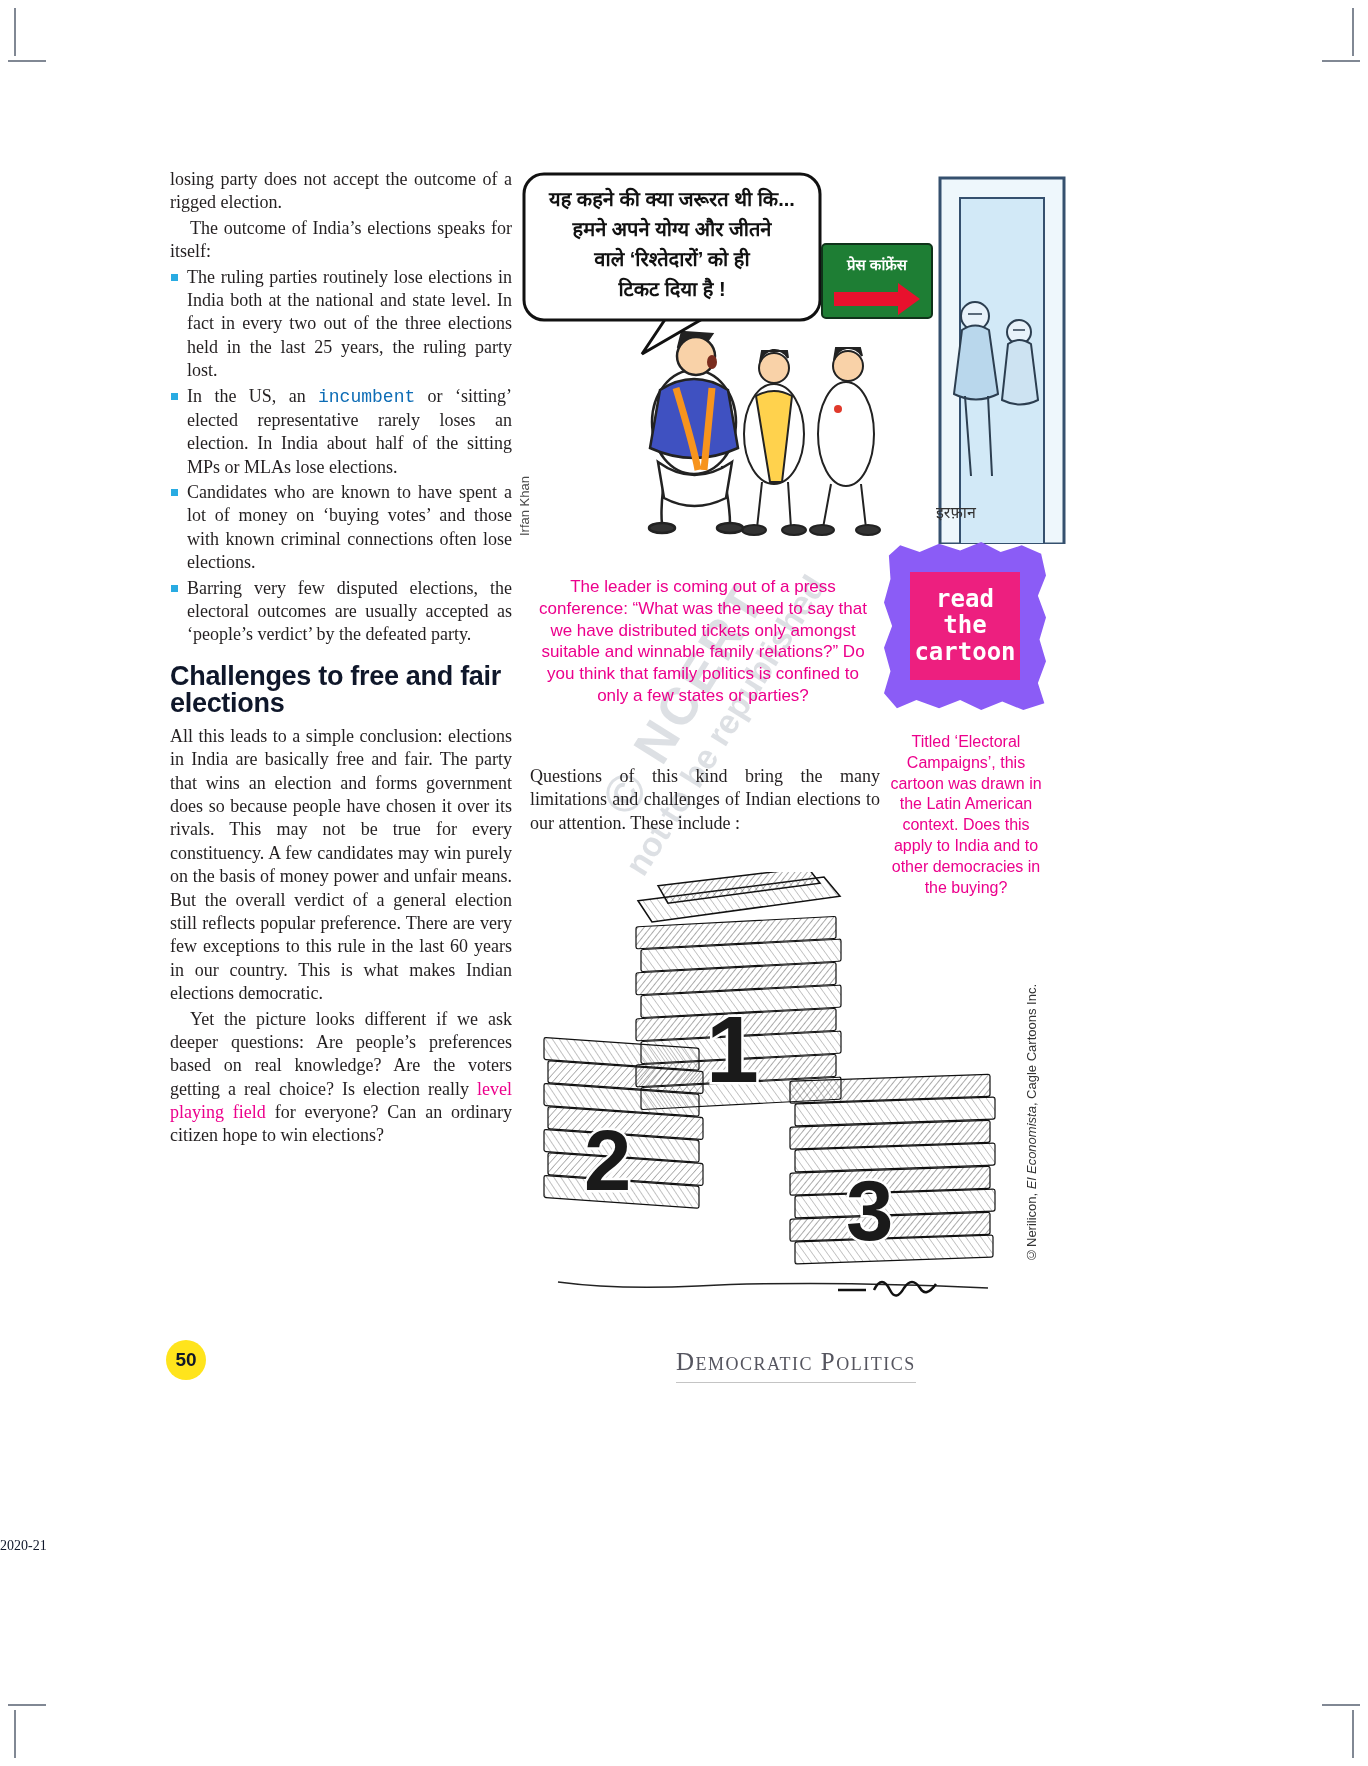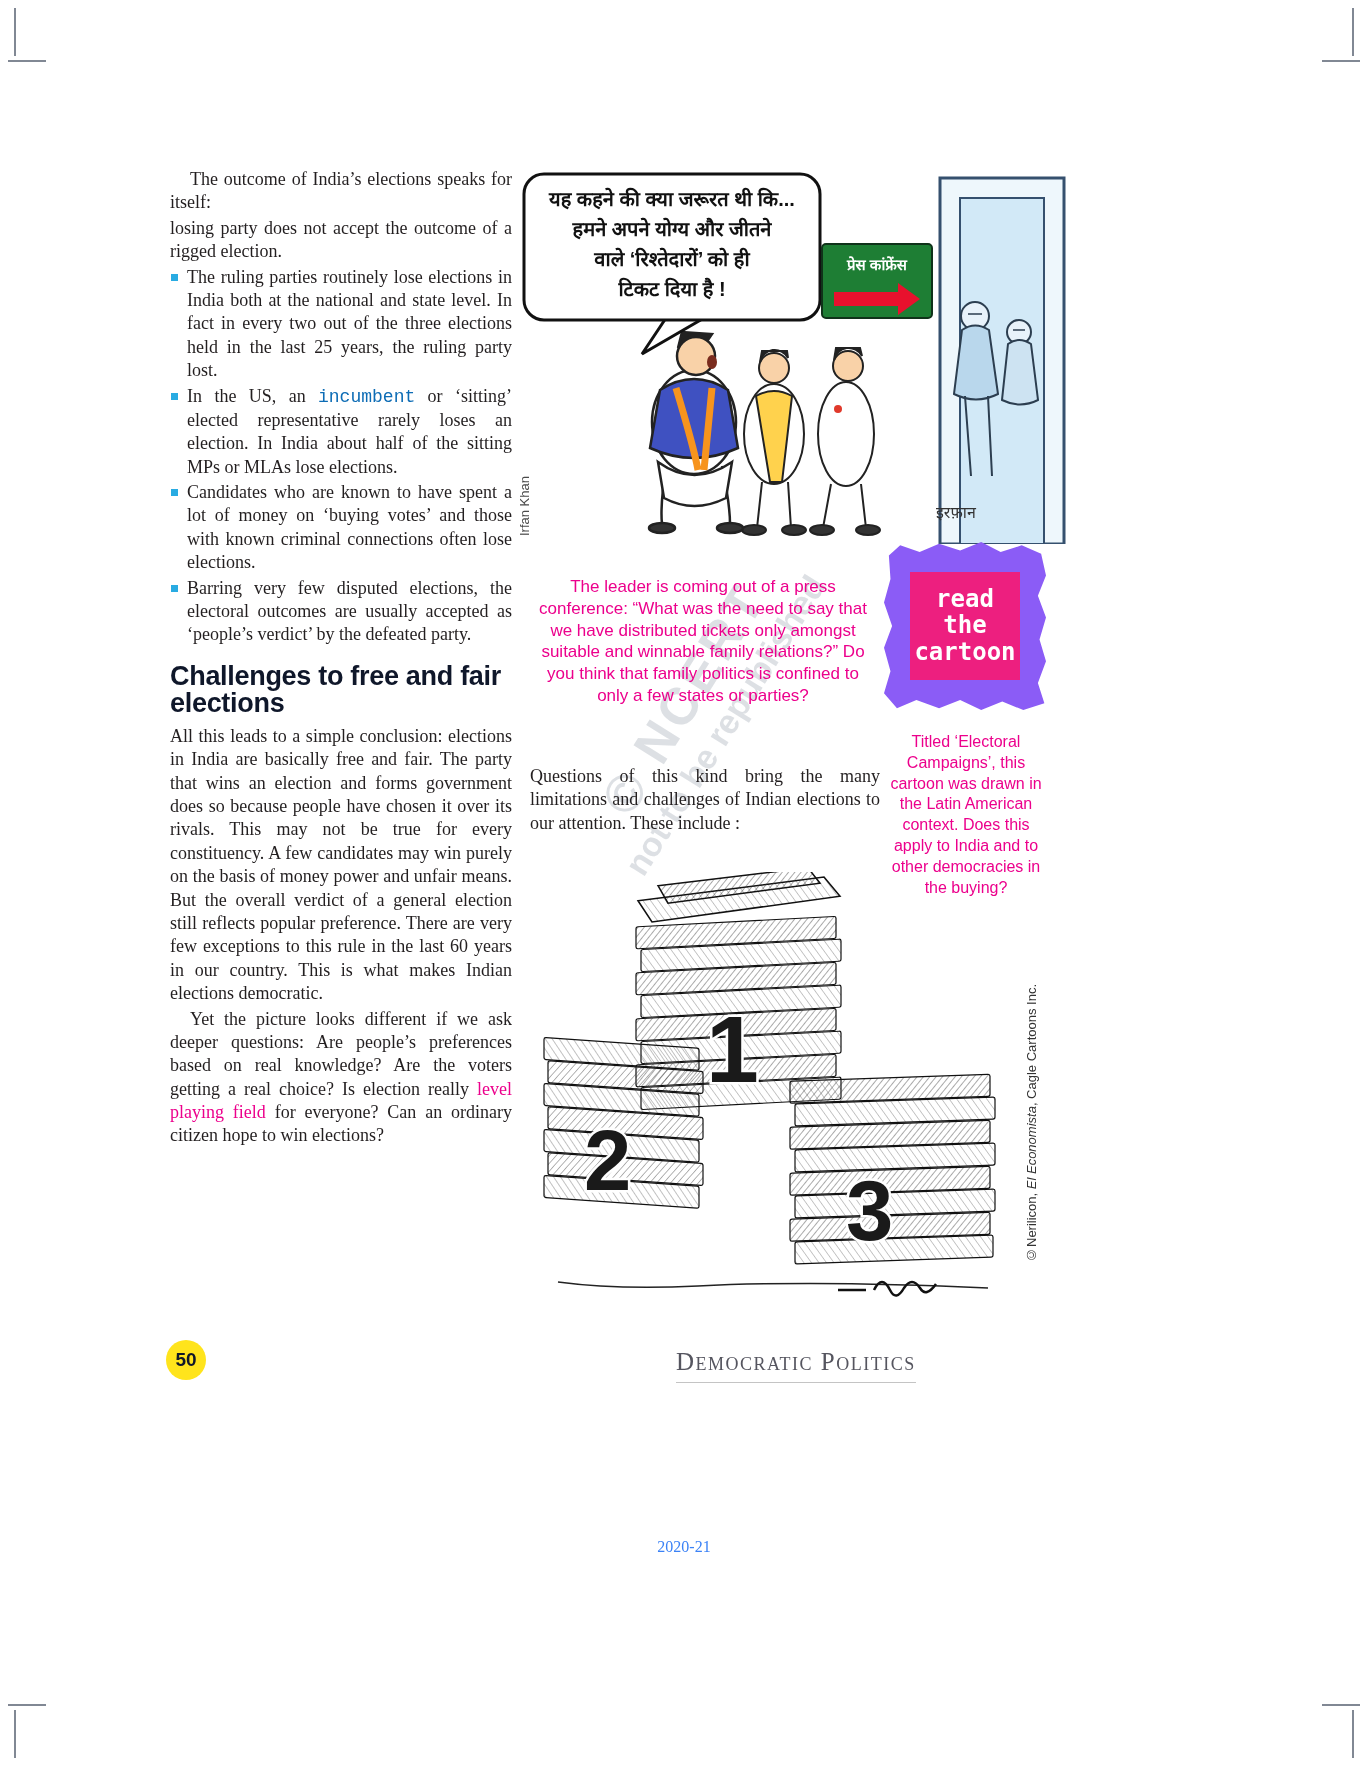--- a/index.html
+++ b/index.html
@@ -76,21 +76,21 @@
   .page-num {
     left:166px; top:1340px; width:40px; height:40px; border-radius:50%;
     background:#ffe41c; display:flex; align-items:center; justify-content:center;
     font-family:"Liberation Sans", sans-serif; font-weight:bold; font-size:19px; color:#0f172a;
   }
   .book-title {
     left:676px; top:1348px; font-variant:small-caps; font-size:25px;
     letter-spacing:1.5px; color:#55555f; padding-bottom:6px;
     border-bottom:1px solid #c4c4c4;
   }
-  .year { left:0; top:1538px; width:100%; text-align:center; font-size:16px; color:#3b82f6; }
+  .year { left:0; top:1538px; width:100%; font-size:14px; color:#0f172a; }
   svg text { font-family:"Liberation Sans", sans-serif; }
 </style>
 </head>
 <body>
 
 <div class="page">
 
   <div class="cm" style="left:14px;top:8px;width:2px;height:48px;"></div>
   <div class="cm" style="left:8px;top:60px;width:38px;height:2px;"></div>
   <div class="cm" style="left:1352px;top:8px;width:2px;height:48px;"></div>
@@ -99,22 +99,22 @@
   <div class="cm" style="left:8px;top:1704px;width:38px;height:2px;"></div>
   <div class="cm" style="left:1352px;top:1710px;width:2px;height:48px;"></div>
   <div class="cm" style="left:1322px;top:1704px;width:38px;height:2px;"></div>
 
   <div class="watermark">
     <div class="wl1">© NCERT</div>
     <div class="wl2">not to be republished</div>
   </div>
 
   <div class="z left-col">
+    <p class="body-text">losing party does not accept the outcome of a rigged election.</p>
     <p class="body-text indent">The outcome of India’s elections speaks for itself:</p>
-    <p class="body-text">losing party does not accept the outcome of a rigged election.</p>
 
     <div class="bullet body-text">
       <span>The ruling parties routinely lose elections in India both at the national and state level. In fact in every two out of the three elections held in the last 25 years, the ruling party lost.</span>
     </div>
     <div class="bullet body-text">
       <span>In the US, an </span><span class="blue-term">incumbent</span><span> or ‘sitting’ elected representative rarely loses an election. In India about half of the sitting MPs or MLAs lose elections.</span>
     </div>
     <div class="bullet body-text">
       <span>Candidates who are known to have spent a lot of money on ‘buying votes’ and those with known criminal connections often lose elections.</span>
     </div>

